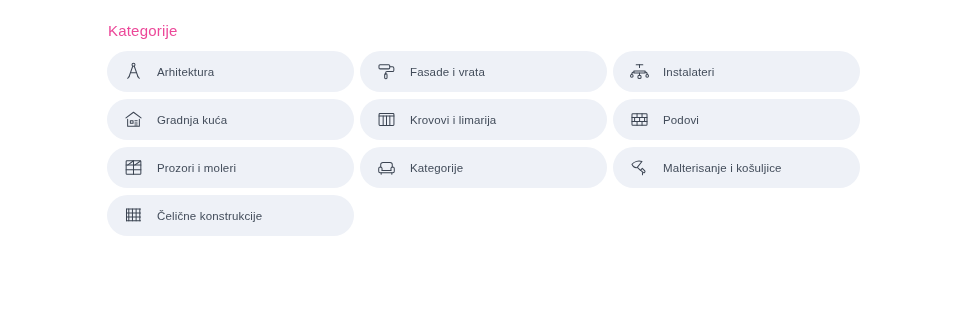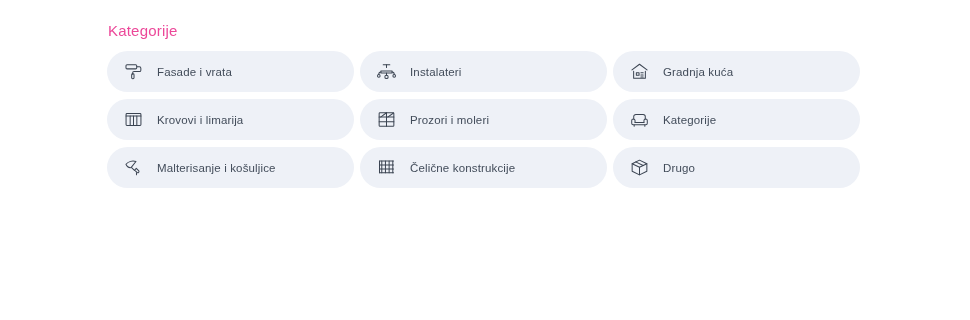--- a/index.html
+++ b/index.html
@@ -93,20 +93,33 @@
 <body>
 
 <div id="root">
 
   <div class="section-title">Kategorije</div>
 
   <div class="grid">
       <div class="pill">
         <span class="pill-icon">
           <svg viewBox="0 0 24 24">
+            <circle cx="12" cy="4.4" r="1.7"></circle>
+            <path d="M11.1 6l-4.2 12"></path>
+            <path d="M12.9 6l4.2 12"></path>
+            <path d="M9.4 13.4h5.2"></path>
+            <path d="M6.9 18l-1.6 1.8"></path>
+            <path d="M17.1 18l1.6 1.8"></path>
+          </svg>
+        </span>
+        <span class="pill-label">Arhitektura</span>
+      </div>
+      <div class="pill">
+        <span class="pill-icon">
+          <svg viewBox="0 0 24 24">
             <rect x="3.4" y="4.2" width="12.3" height="4.8" rx="1.2"></rect>
             <path d="M15.7 6.6h3.1c.9 0 1.6.7 1.6 1.6v2.3c0 .9-.7 1.6-1.6 1.6h-6.2c-.9 0-1.6.7-1.6 1.6v1.3"></path>
             <rect x="9.9" y="14.6" width="2.7" height="5.6" rx="1.1"></rect>
           </svg>
         </span>
         <span class="pill-label">Fasade i vrata</span>
       </div>
       <div class="pill">
         <span class="pill-icon">
           <svg viewBox="0 0 24 24">
@@ -144,20 +157,37 @@
             <path d="M8.2 8.1v10.7"></path>
             <path d="M12 8.1v10.7"></path>
             <path d="M15.8 8.1v10.7"></path>
           </svg>
         </span>
         <span class="pill-label">Krovovi i limarija</span>
       </div>
       <div class="pill">
         <span class="pill-icon">
           <svg viewBox="0 0 24 24">
+            <rect x="3.4" y="5.4" width="17.2" height="13.2" rx="0.9"></rect>
+            <path d="M3.4 9.8h17.2"></path>
+            <path d="M3.4 14.2h17.2"></path>
+            <path d="M9.2 5.4v4.4"></path>
+            <path d="M14.9 5.4v4.4"></path>
+            <path d="M6.4 9.8v4.4"></path>
+            <path d="M12.1 9.8v4.4"></path>
+            <path d="M17.8 9.8v4.4"></path>
+            <path d="M9.2 14.2v4.4"></path>
+            <path d="M14.9 14.2v4.4"></path>
+          </svg>
+        </span>
+        <span class="pill-label">Podovi</span>
+      </div>
+      <div class="pill">
+        <span class="pill-icon">
+          <svg viewBox="0 0 24 24">
             <rect x="3.6" y="4.3" width="16.8" height="15.4" rx="0.9"></rect>
             <path d="M12 4.3v15.4"></path>
             <path d="M3.6 9.2h16.8"></path>
             <path d="M3.6 14.5h16.8"></path>
             <path d="M5.3 9.2l6.7-4.9"></path>
             <path d="M13.4 9.2l6.6-4.6"></path>
           </svg>
         </span>
         <span class="pill-label">Prozori i moleri</span>
       </div>
@@ -193,28 +223,17 @@
             <path d="M4 18.1h16"></path>
             <path d="M6.6 4.6v13.5"></path>
             <path d="M10.8 4.6v13.5"></path>
             <path d="M15 4.6v13.5"></path>
             <path d="M19.2 4.6v13.5"></path>
             <path d="M4 4.6v13.5"></path>
           </svg>
         </span>
         <span class="pill-label">Čelične konstrukcije</span>
       </div>
-      <div class="pill">
-        <span class="pill-icon">
-          <svg viewBox="0 0 24 24">
-            <path d="M12 3.6l8.4 4.1-8.4 4.1L3.6 7.7z"></path>
-            <path d="M3.6 7.7v8.6l8.4 4.1v-8.6"></path>
-            <path d="M20.4 7.7v8.6l-8.4 4.1"></path>
-            <path d="M7.6 5.6l8.6 4.2"></path>
-          </svg>
-        </span>
-        <span class="pill-label">Drugo</span>
-      </div>
       <div class="empty-cell"></div>
       <div class="empty-cell"></div>
     </div>
 
 </div>
 
 </body></html>

